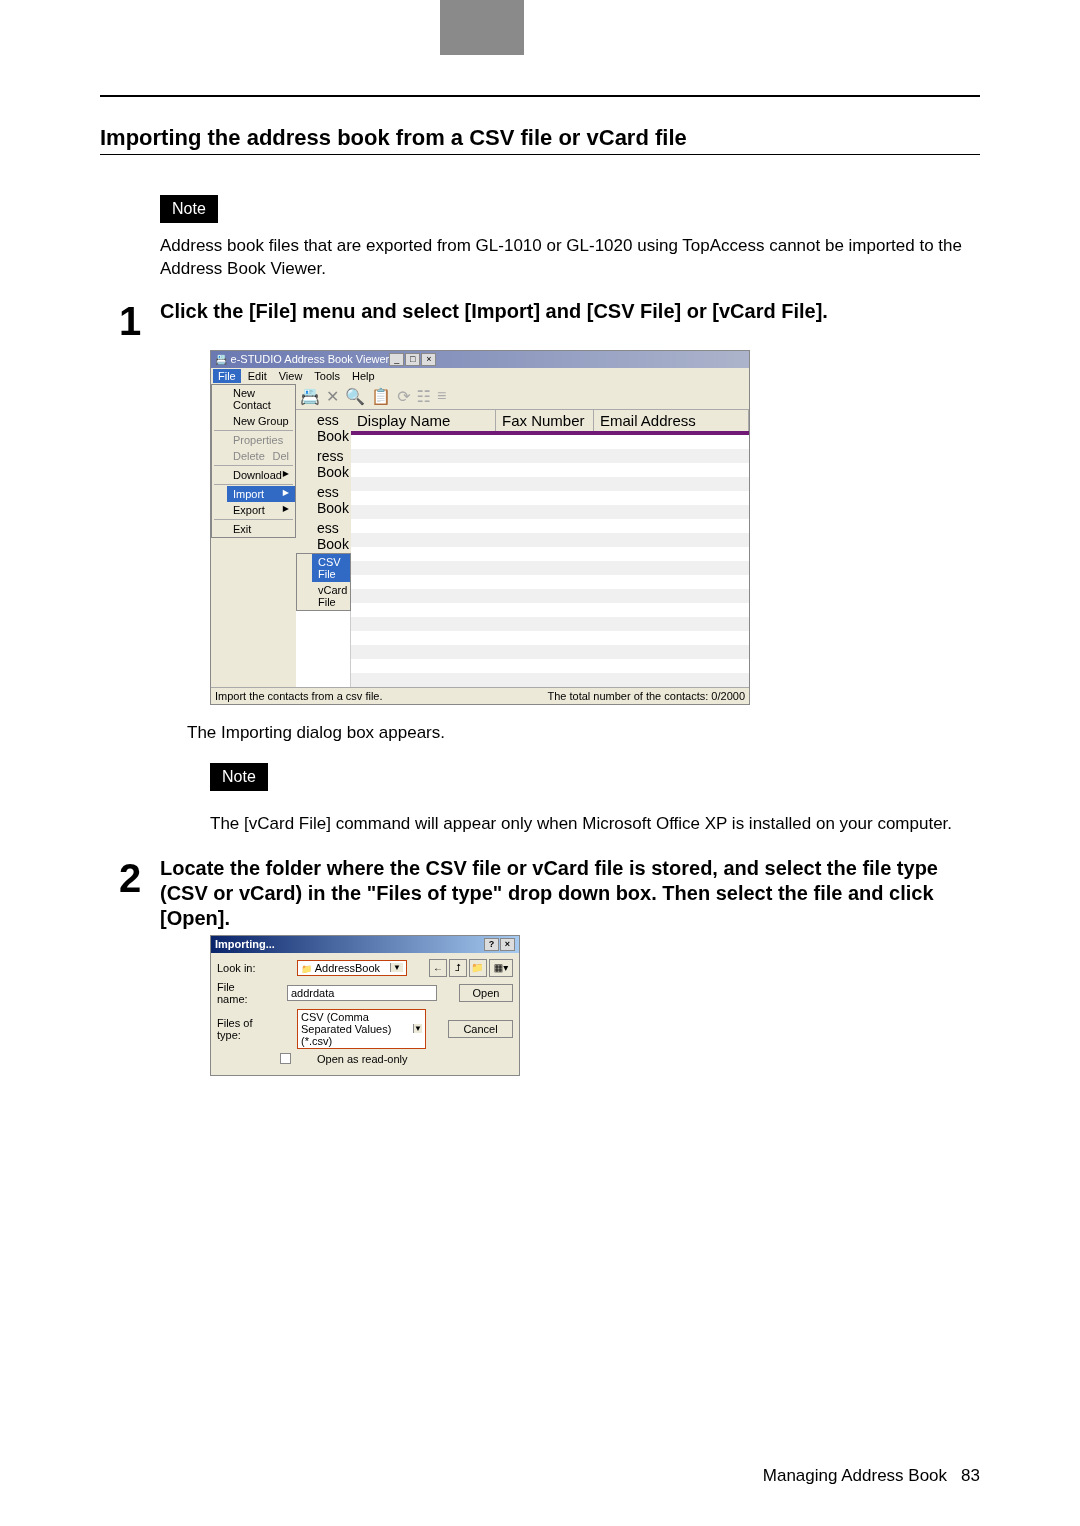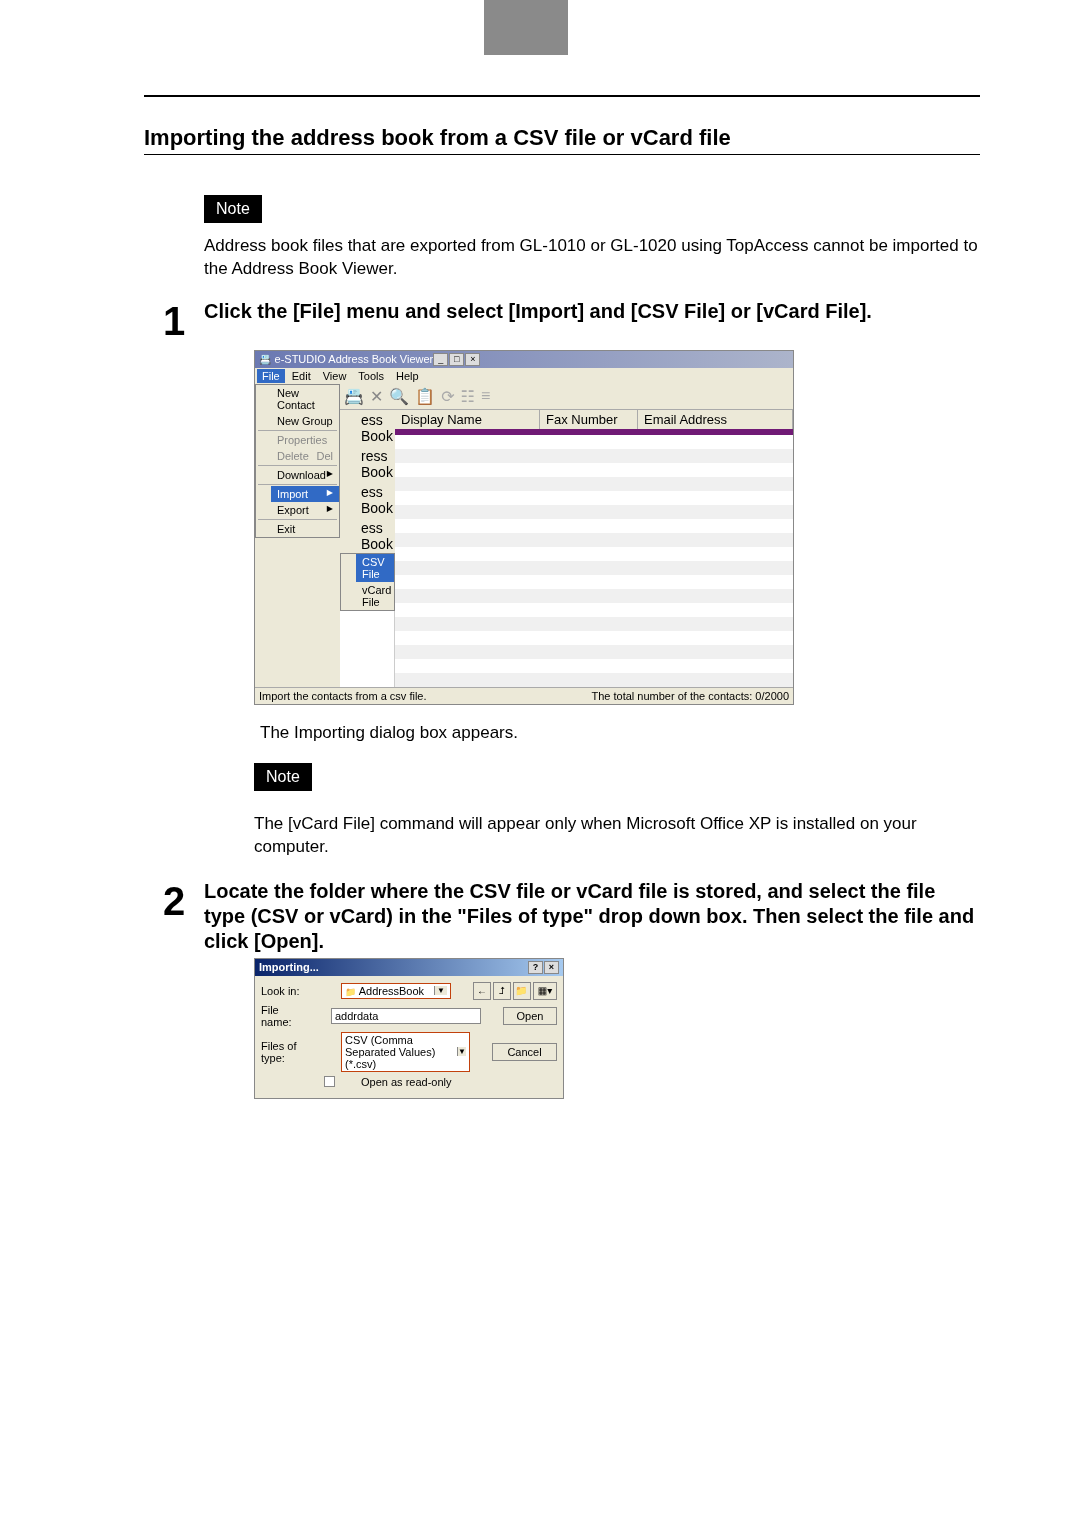--- a/index.html
+++ b/index.html
@@ -24,43 +24,43 @@
     .menubar span { padding: 1px 5px; }
     .toolbar { background: #ece9d8; padding: 3px 4px; display: flex; gap: 6px; align-items: center; border-bottom: 1px solid #aaa; }
     .file-menu-container { background: #ece9d8; border: 1px solid #888; width: 85px; font-size: 11px; }
     .menu-item { padding: 2px 6px; border-bottom: none; position: relative; margin-left: 15px; }
     .menu-item.disabled { color: #888; }
     .menu-item .shortcut { float: right; color: #888; }
     .menu-item.highlight { background: #316ac5; color: #fff; }
     .menu-sep { border-top: 1px solid #aaa; margin: 1px 2px; }
     .menu-arrow { float: right; font-size: 8px; }
     .submenu { background: #ece9d8; border: 1px solid #888; font-size: 11px; width: 55px; }
-    .col-headers { display: flex; background: #ece9d8; font-size: 13px; border-bottom: 6px solid #701a75; }
+    .col-headers { display: flex; background: #ece9d8; font-size: 15px; border-bottom: 4px solid #701a75; }
     .col-header { padding: 2px 6px; border-right: 1px solid #aaa; }
     .list-rows { background: #fff; }
     .list-row { height: 14px; }
     .list-row:nth-child(even) { background: #f0f0f0; }
     .statusbar { display: flex; justify-content: space-between; background: #ece9d8; border-top: 1px solid #aaa; font-size: 11px; padding: 2px 4px; }
-    .caption-text { font-size: 17px; margin-left: 116px; margin-top: 8px; margin-bottom: 20px; }
+    .caption-text { font-size: 17px; margin-left: 87px; margin-top: 8px; margin-bottom: 20px; }
     .step-subtext { font-size: 17px; margin-left: 60px; margin-bottom: 20px; line-height: 1.35; margin-top: 10px; }
     .screenshot2 { margin-left: 110px; border: 1px solid #888; background: #ece9d8; display: inline-block; width: 310px; }
     .dlg-titlebar { background: linear-gradient(to right, #0a246a, #a6caf0); color: #fff; padding: 2px 4px; font-size: 11px; font-weight: bold; display: flex; justify-content: space-between; }
     .dlg-body { padding: 6px; font-size: 11px; }
     .dlg-row { display: flex; align-items: center; gap: 22px; margin-bottom: 4px; }
     .dlg-label { width: 58px; }
     .dlg-input { border: 1px solid #888; background: #fff; padding: 1px 3px; flex: 1; font-size: 11px; }
     .dlg-select { border: 1px solid #c2410c; background: #fff; padding: 1px 3px; font-size: 11px; display: flex; align-items: center; justify-content: space-between; }
     .dlg-nav-icons { display: flex; gap: 2px; }
     .dlg-nav-btn { width: 18px; height: 18px; border: 1px solid #888; background: #ece9d8; font-size: 10px; text-align: center; line-height: 16px; }
     .dlg-filelist { border: 1px solid #888; background: #fff; height: 100px; padding: 3px; margin-bottom: 5px; }
     .dlg-file-item { background: #316ac5; color: #fff; display: inline-block; padding: 1px 3px; font-size: 11px; border: 1px dotted #fff; }
     .dlg-button { width: 65px; border: 1px solid #888; background: #ece9d8; text-align: center; padding: 2px 0; font-size: 11px; }
     .checkbox { width: 11px; height: 11px; border: 1px solid #888; background: #fff; display: inline-block; margin-right: 4px; }
     .footer { display: flex; justify-content: flex-end; align-items: center; gap: 14px; font-size: 17px; position: absolute; bottom: 0; left: 0; right: 0; padding: 0 100px 40px 100px; }
-    .page-container { position: relative; width: 1080px; height: 1526px; padding-left: 44px; }
+    .page-container { position: relative; width: 1080px; height: 1526px; }
     .dd-btn { width: 13px; background: #ece9d8; border-left: 1px solid #888; text-align: center; font-size: 8px; }
   </style>
 </head>
 <body>
 
 <div class="page-container">
 <div class="top-bar">
   <div class="top-bar-tab"></div>
 </div>
 
@@ -217,13 +217,17 @@
         <div class="dlg-button">Cancel</div>
       </div>
       <div class="dlg-row" style="margin-left:63px;">
         <span class="checkbox"></span>
         <span>Open as read-only</span>
       </div>
     </div>
   </div>
 </div>
 
+<div class="footer">
+  <span>Managing Address Book</span>
+  <span>83</span>
+</div>
 </div>
 
 </body></html>

